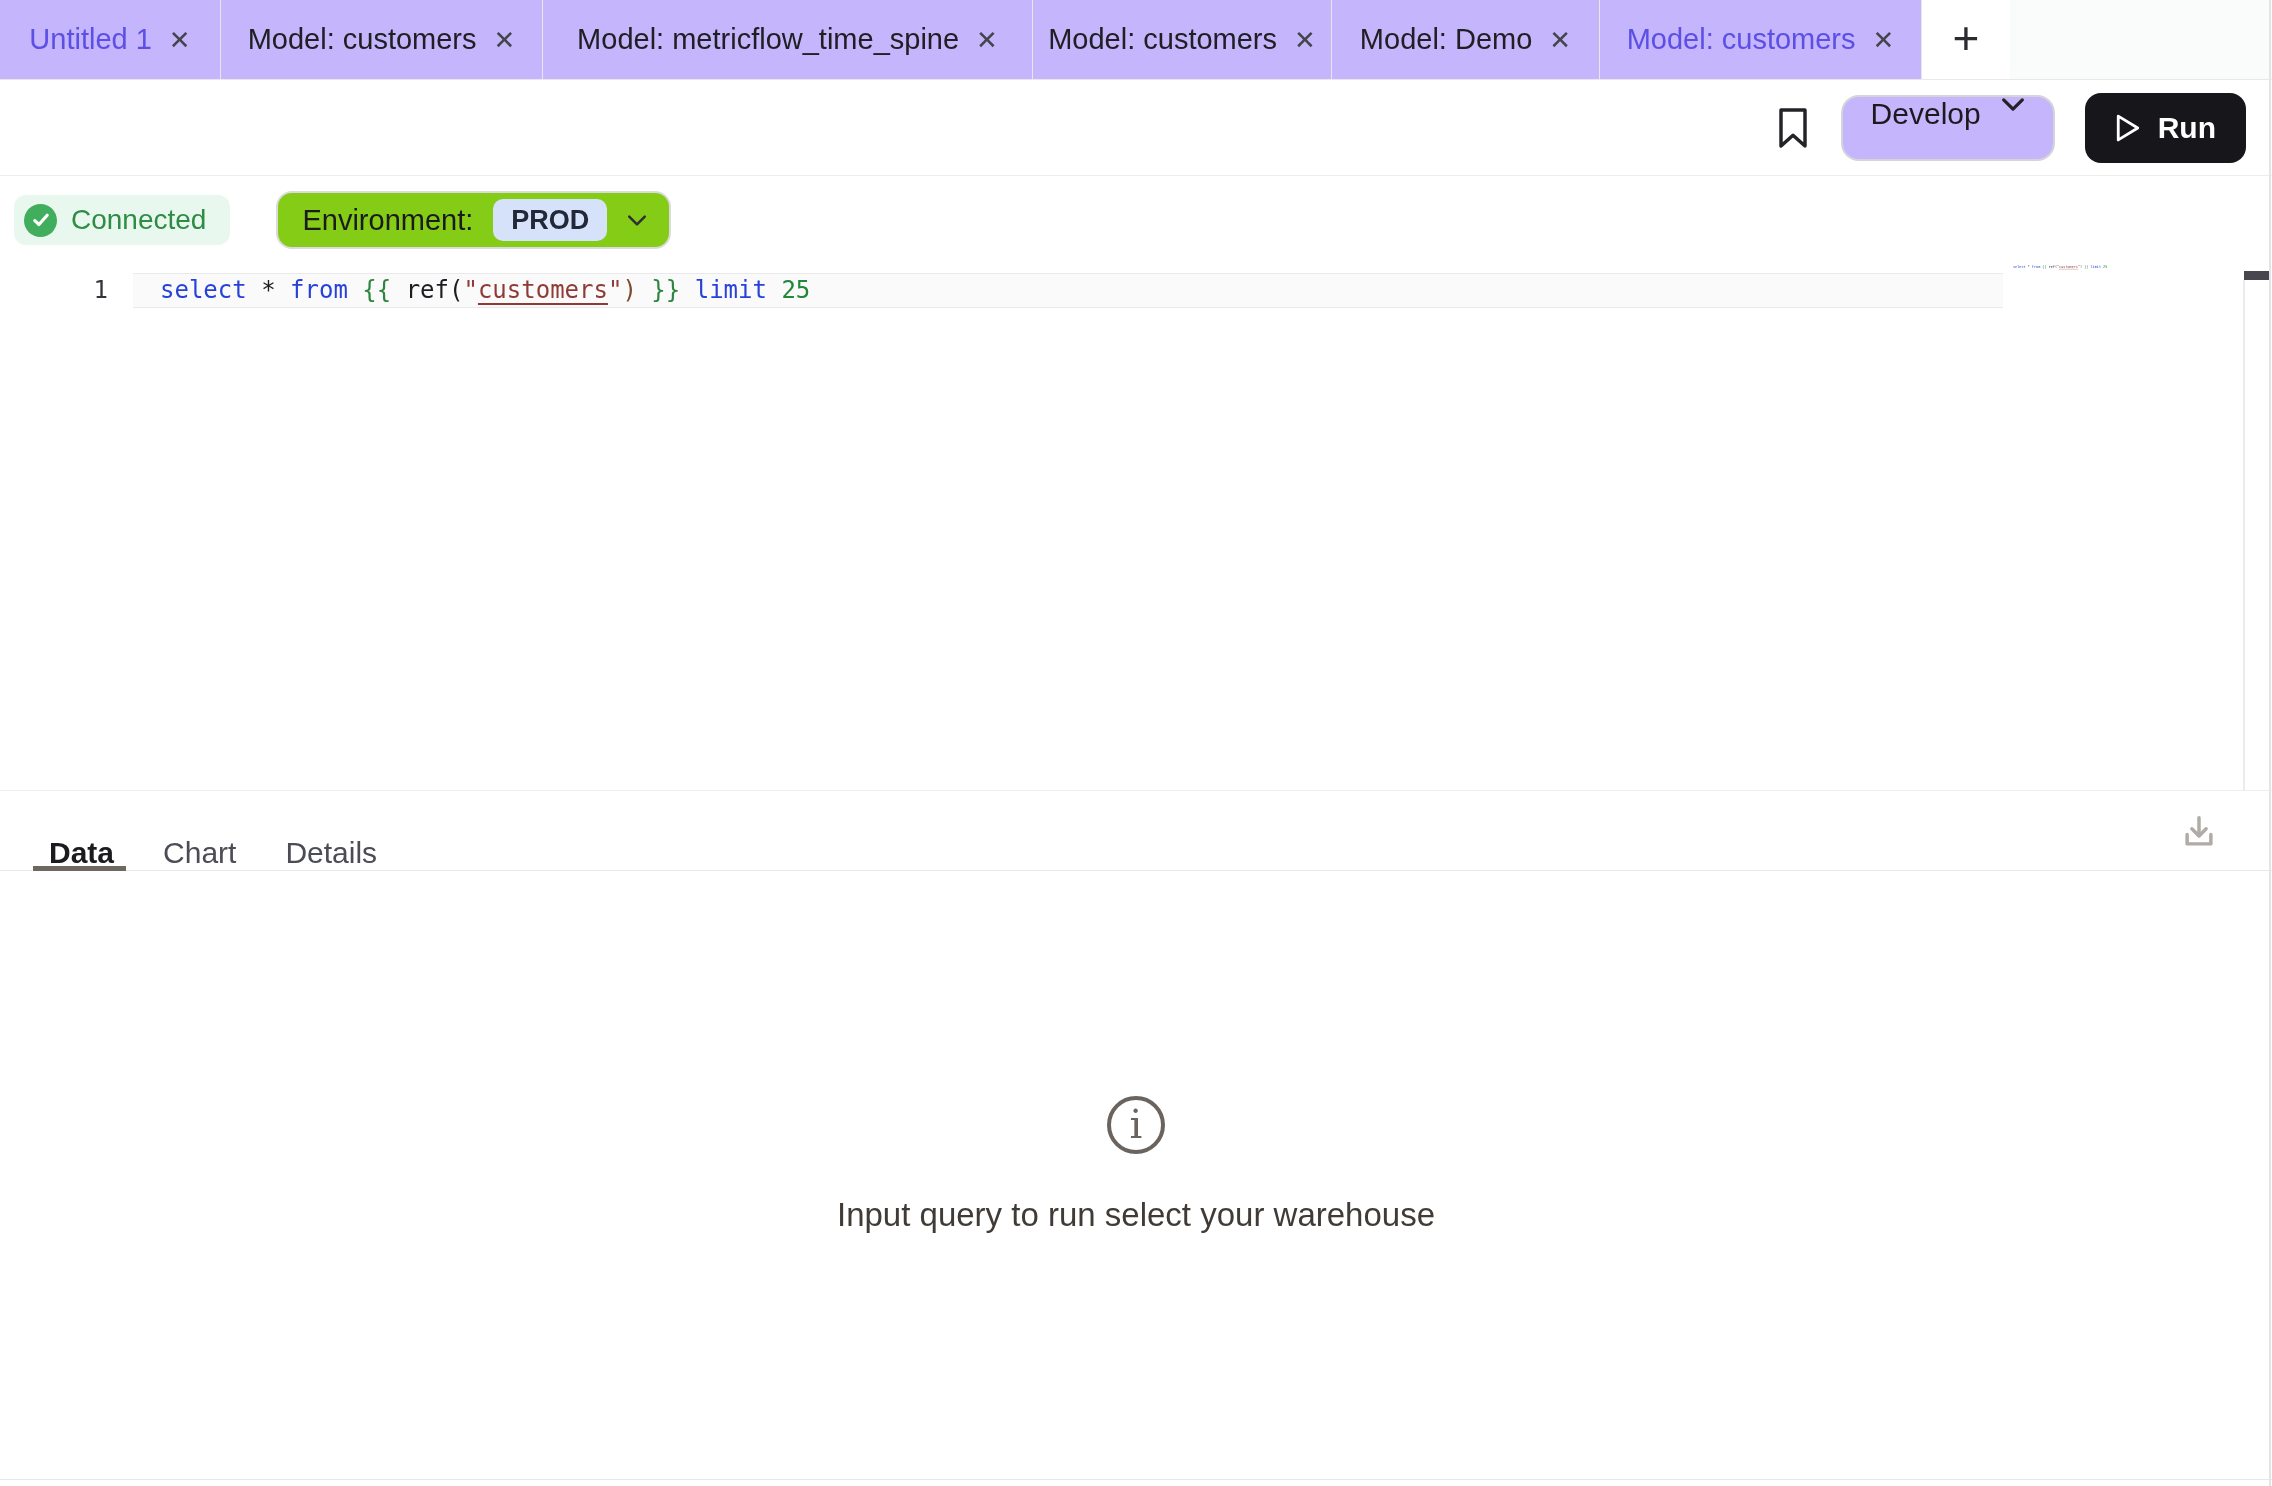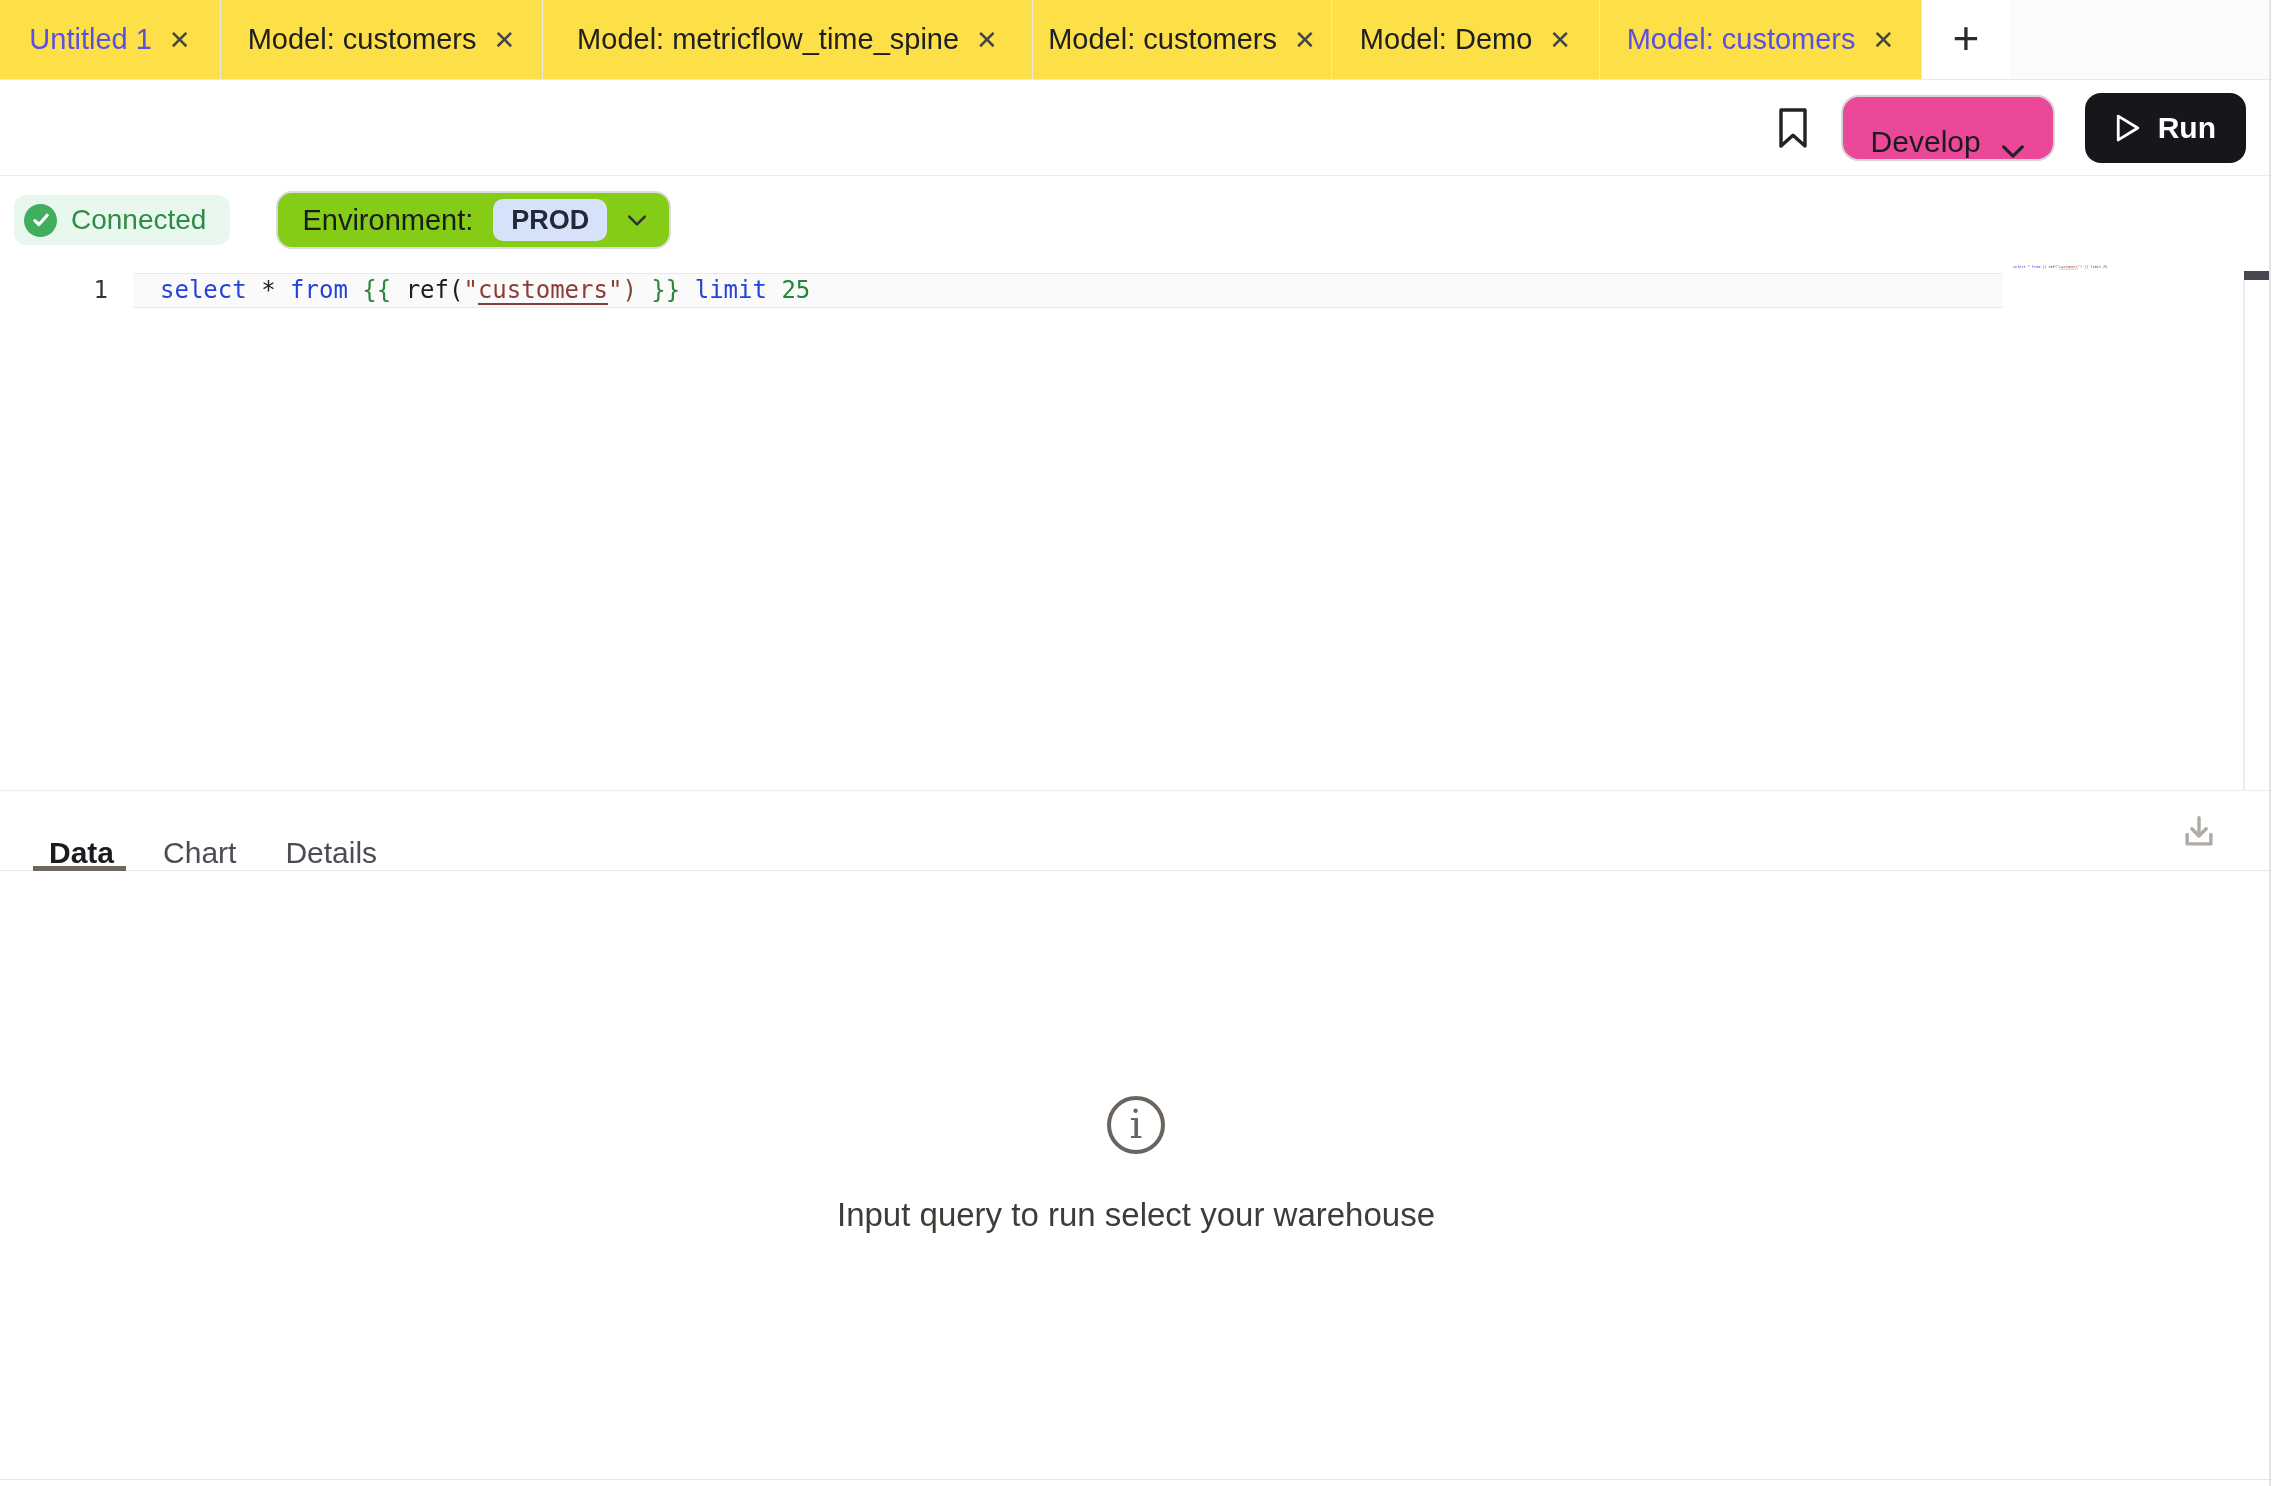--- a/index.html
+++ b/index.html
@@ -4,34 +4,34 @@
 <style>
   * { margin:0; padding:0; box-sizing:border-box; }
   html,body { width:2272px; height:1486px; background:#ffffff; overflow:hidden;
               font-family:"Liberation Sans", sans-serif; }
   .app { position:relative; width:2272px; height:1486px; background:#fff; }
 
   
   .tabbar { position:absolute; left:0; top:0; width:2272px; height:80px;
             display:flex; align-items:stretch; border-bottom:1px solid #e8e8ea; background:#fff; }
   .tab { display:flex; align-items:center; justify-content:center; gap:17px;
-         border-right:1px solid #e7e7ea; font-size:29px; color:#202024; background:#fde047; cursor:default; }
+         border-right:1px solid #e7e7ea; font-size:29px; color:#202024; background:#c4b5fd; cursor:default; }
   .tab .close { font-size:26px; color:#44444b; font-weight:300; line-height:1; }
   .tab.active { color:#5b4fe4; }
   .tab-add { width:88px; display:flex; align-items:center; justify-content:center;
              border-right:none; background:#fff; }
   .tab-add span { font-size:46px; font-weight:300; color:#2b2b30; line-height:1; margin-top:-4px;}
   .tab-fill { flex:1; background:#fafbfb; }
 
   
   .toolbar { position:absolute; left:0; top:80px; width:2272px; height:96px; background:#fff;
              border-bottom:1px solid #ededee; display:flex; align-items:center;
              justify-content:flex-end; padding-right:26px; gap:30px; }
-  .btn-develop { display:flex; align-items:flex-end; gap:20px; height:66px; padding:0 28px;
-                 border:2px solid #d4d4d9; border-radius:18px; background:#ec4899;
+  .btn-develop { display:flex; align-items:flex-start; gap:20px; height:66px; padding:0 28px;
+                 border:2px solid #d4d4d9; border-radius:18px; background:#c4b5fd;
                  font-size:30px; color:#1b1b1f; }
   .btn-run { display:flex; align-items:center; gap:17px; height:70px; padding:0 30px;
              border-radius:16px; background:#17171b; color:#fff; font-size:30px; font-weight:600; border:none; }
 
   
   .envrow { position:absolute; left:0; top:176px; width:2272px; height:88px; background:#fff;
             display:flex; align-items:center; padding-left:14px; gap:46px; }
   .badge-connected { display:flex; align-items:center; gap:14px; height:50px;
                      padding:0 24px 0 10px; border-radius:12px; background:#e9f8ee; }
   .badge-connected .dot { width:33px; height:33px; border-radius:50%; background:#41ae5d;

